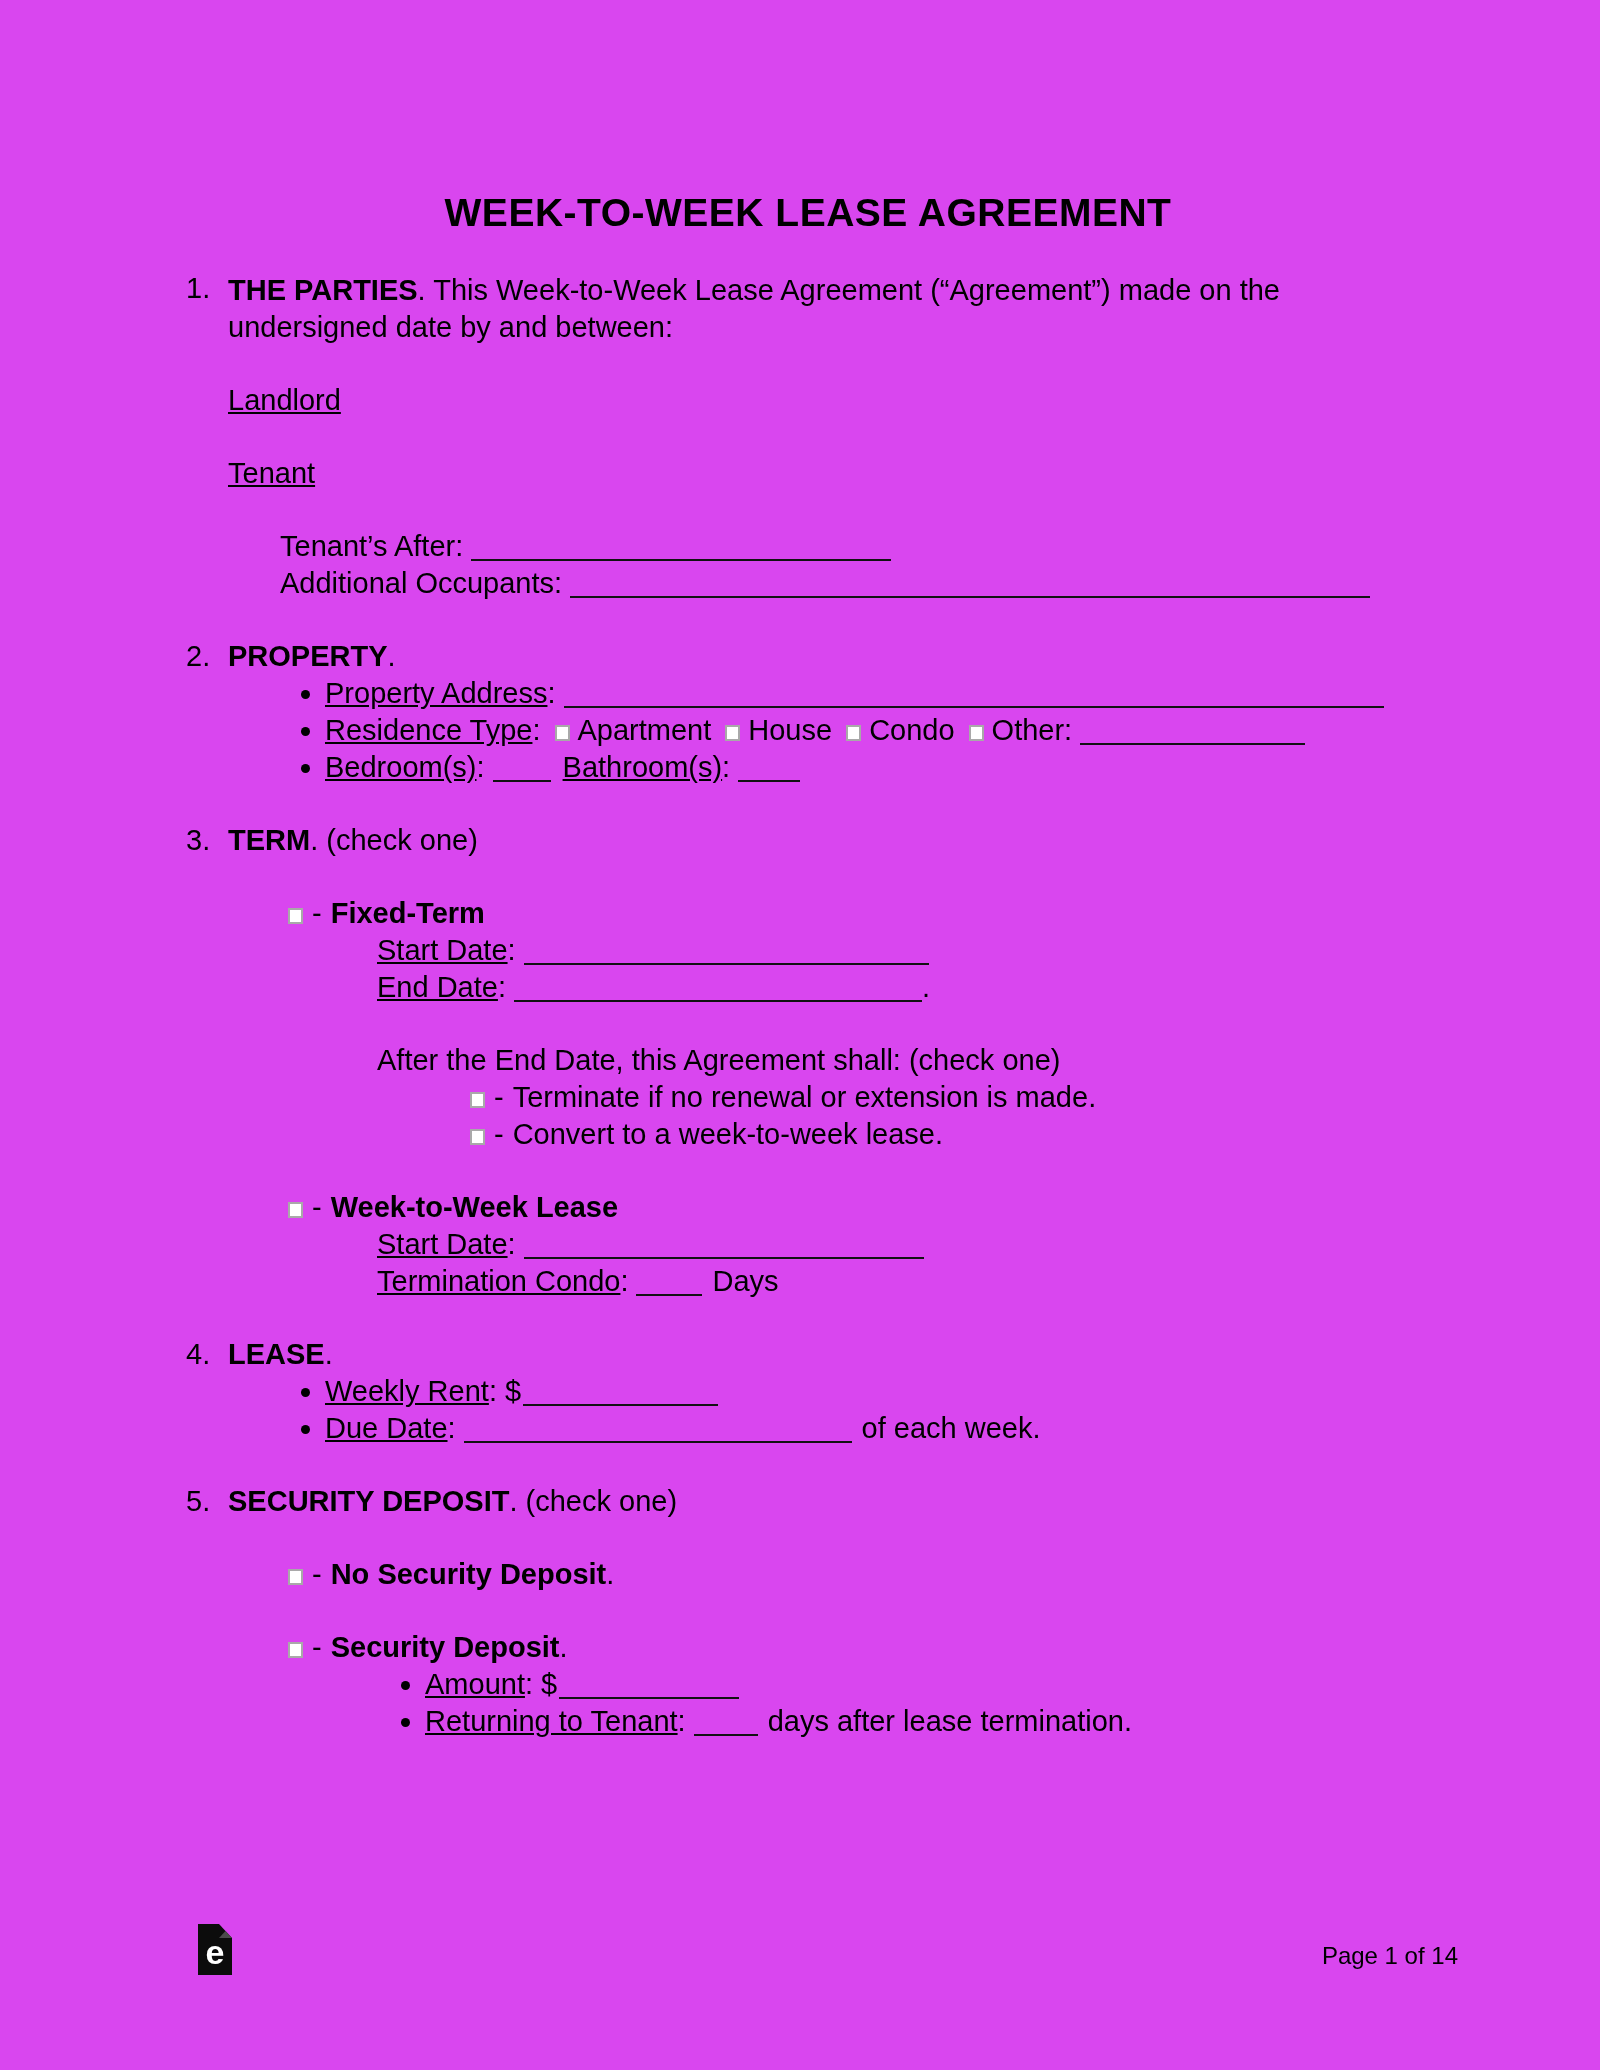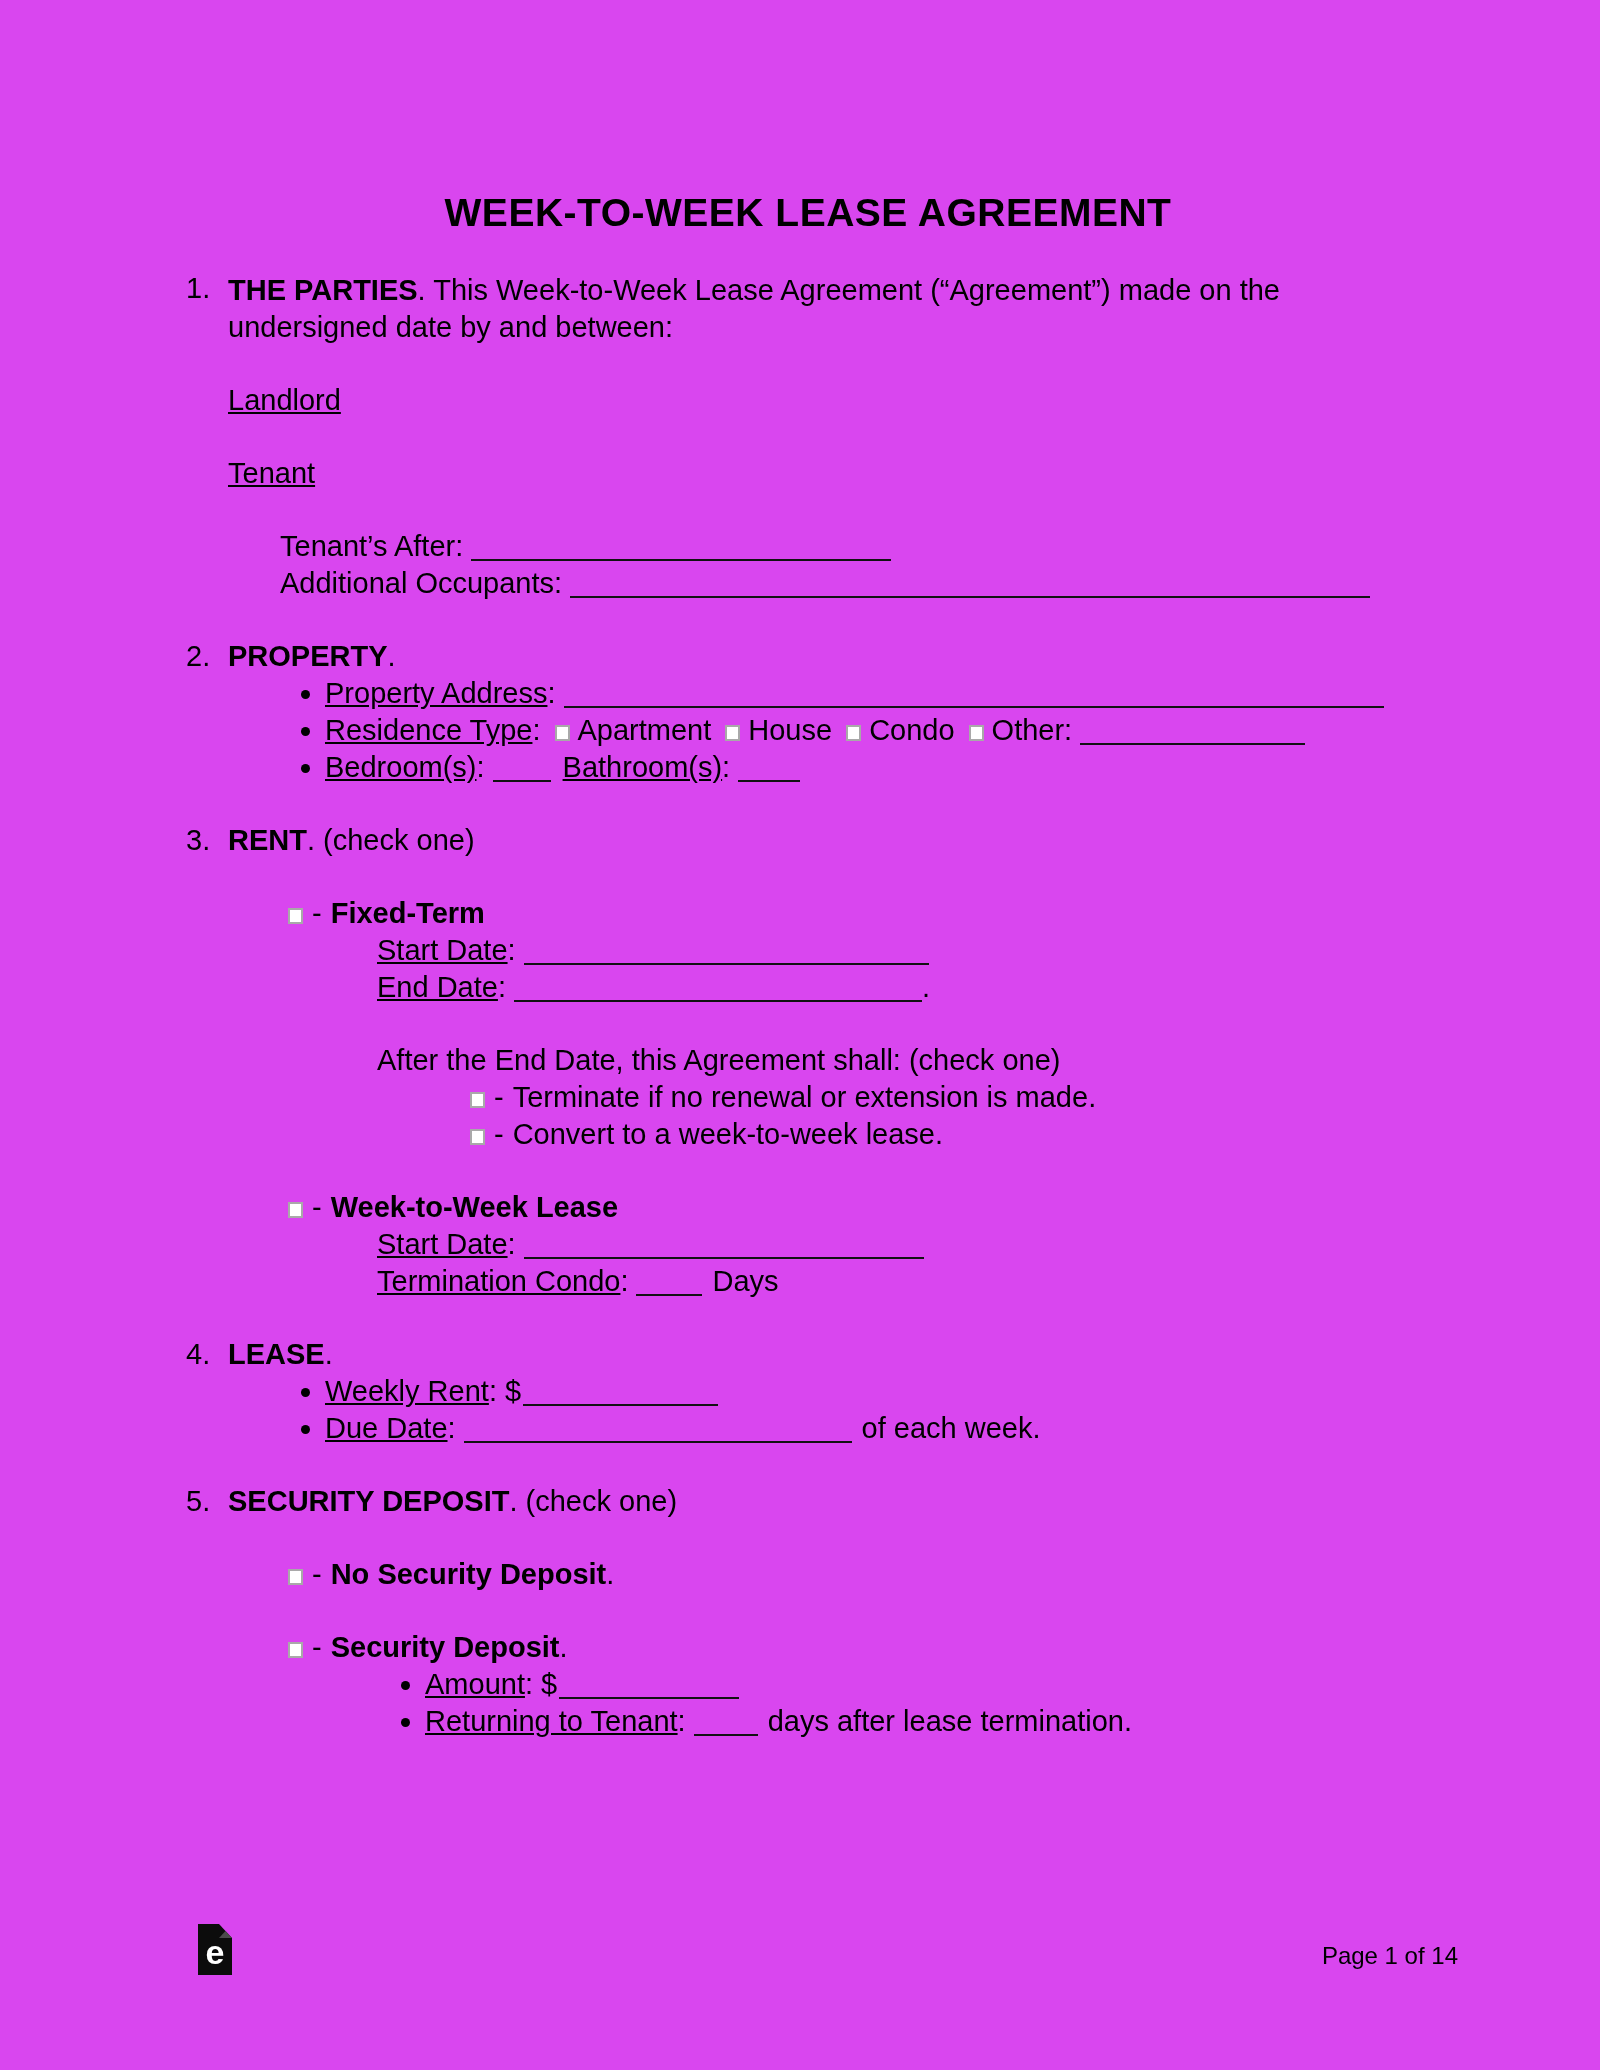--- a/index.html
+++ b/index.html
@@ -126,21 +126,21 @@
       </div>
       <ul class="blist">
         <li><span class="u">Property Address</span><span>:</span><span class="blank bw820"></span></li>
         <li><span class="u">Residence Type</span><span>:</span><span class="rt-opt"><span class="cb"></span><span>Apartment</span></span><span class="rt-opt"><span class="cb"></span><span>House</span></span><span class="rt-opt"><span class="cb"></span><span>Condo</span></span><span class="rt-opt"><span class="cb"></span><span>Other:</span><span class="blank bw225"></span></span></li>
         <li><span class="u">Bedroom(s)</span><span>:</span><span class="blank bw58"></span><span class="u" style="margin-left:12px;">Bathroom(s)</span><span>:</span><span class="blank bw62"></span></li>
       </ul>
     </div>
 
     <div class="numrow line gap">
       <span class="num">3.</span>
-      <span><span class="b">RENT</span><span>. (check one)</span></span>
+      <span><span class="b">TERM</span><span>. (check one)</span></span>
     </div>
 
     <div class="indent-cb gap">
       <div class="line">
         <span class="cb mr"></span><span class="dash">-</span><span class="b">Fixed-Term</span>
       </div>
       <div class="cb-fields">
         <div class="line">
           <span class="u">Start Date</span><span>:</span><span class="blank bw405"></span>
         </div>

